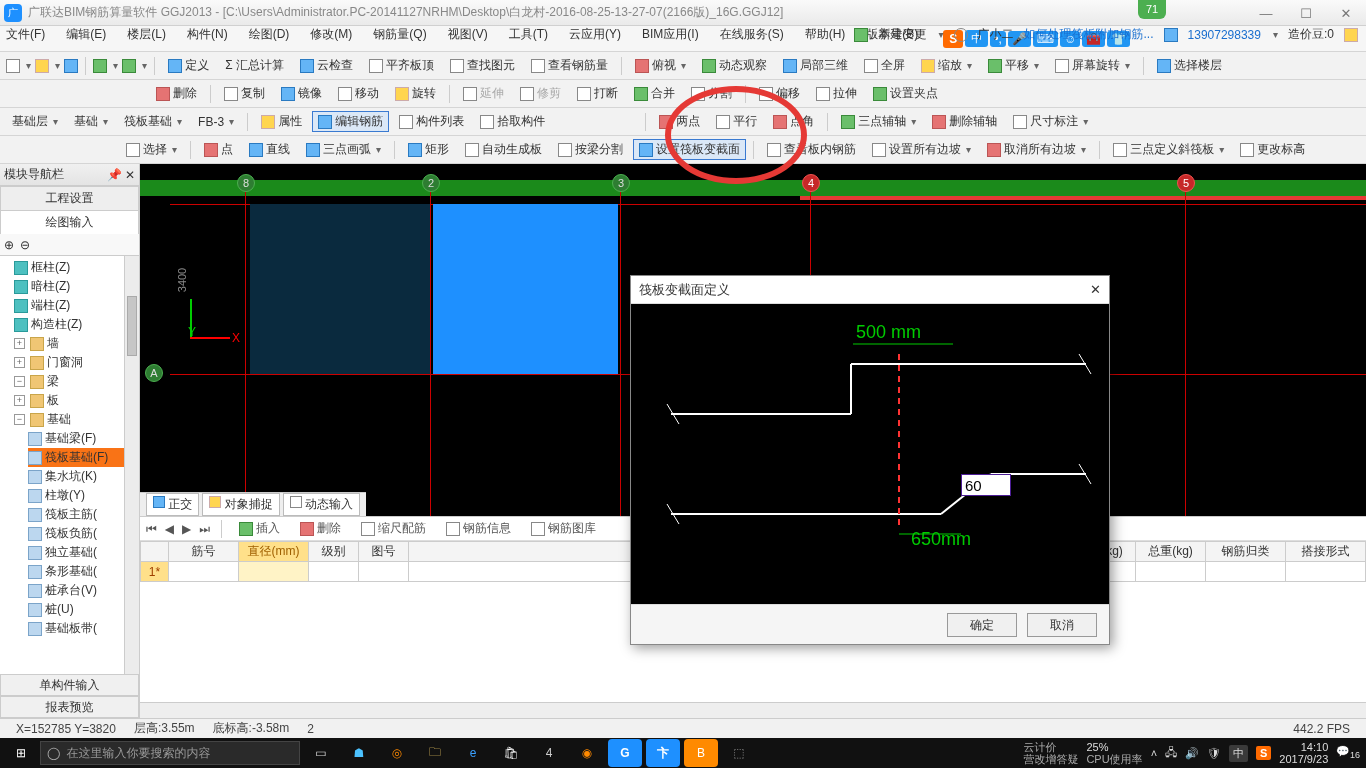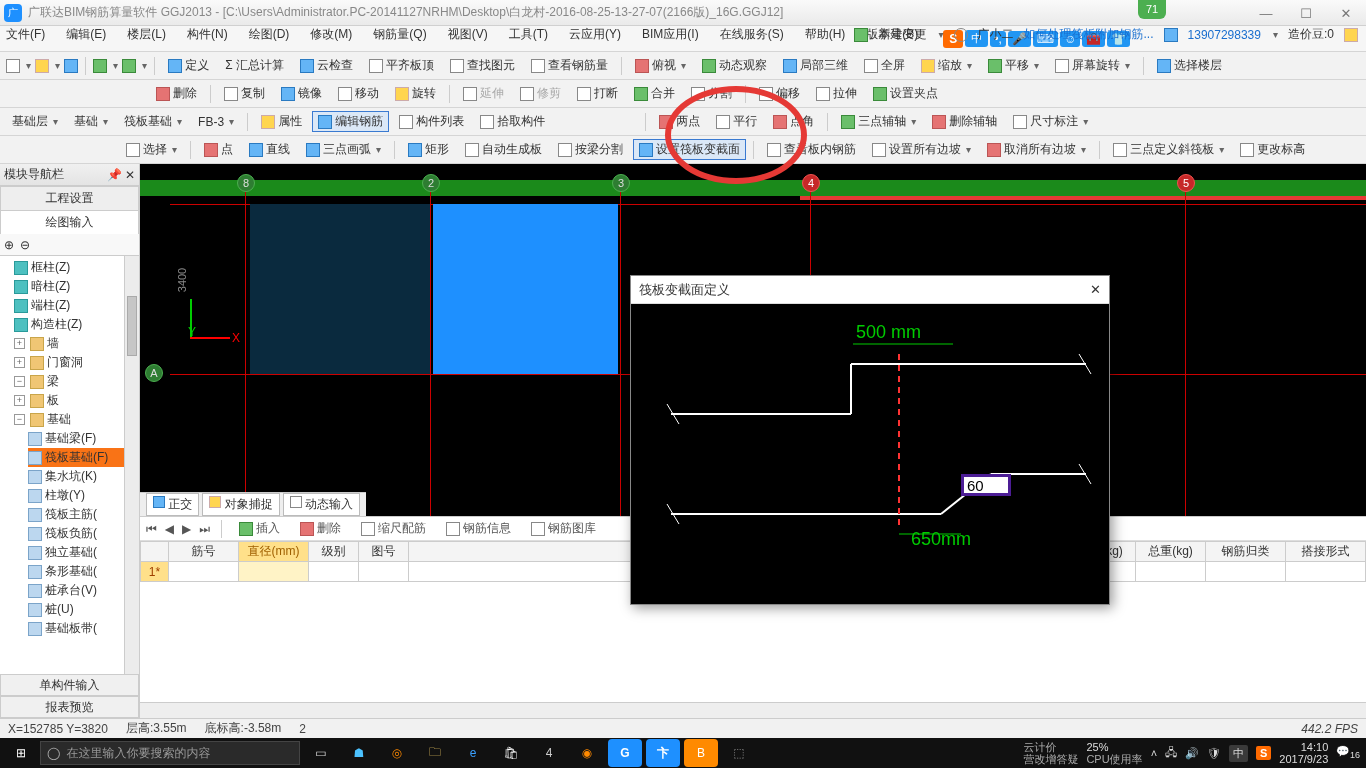--- a/index.html
+++ b/index.html
@@ -67,39 +67,39 @@
 .canvas-bottom-tabs .t{ padding:2px 6px; border:1px solid #bbb; background:#fff;}
 
 
 .dialog{ position:absolute; left:630px; top:275px; width:480px; background:#fff; border:1px solid #888; box-shadow:3px 3px 12px rgba(0,0,0,.4); z-index:50;}
 .dlg-title{ height:28px; background:#fff; display:flex; align-items:center; justify-content:space-between; padding:0 8px; border-bottom:1px solid #ddd; color:#333; font-size:13px;}
 .dlg-body{ background:#000; height:300px; position:relative; color:#fff;}
 .dlg-desc{ position:absolute; left:8px; bottom:10px; color:#fff; font-size:17px; letter-spacing:1px;}
 .dlg-btns{ height:40px; display:flex; align-items:center; justify-content:flex-end; gap:10px; padding:0 12px; background:#f5f5f5; border-top:1px solid #ddd;}
 .dlg-btn{ width:70px; height:24px; border:1px solid #999; background:#f0f0f0; text-align:center; line-height:22px;}
 .dim{ position:absolute; color:#0c0; font-size:18px;}
-.dlg-input{ position:absolute; width:50px; height:22px; border:3px solid #4c1d95; background:#fff; color:#000; font-size:15px; padding:0 3px;}
+.dlg-input{ position:absolute; width:50px; height:22px; border:1px solid #4c1d95; background:#fff; color:#000; font-size:15px; padding:0 3px;}
 
 
 .annot-oval{ position:absolute; border:6px solid #e53935; border-radius:50%; z-index:40; pointer-events:none;}
 
 
 .bottom-grid{ background:#fff; border-top:1px solid #ccc;}
 .bg-toolbar{ height:24px; display:flex; align-items:center; padding:0 6px; gap:8px; border-bottom:1px solid #ddd; color:#555;}
 .bg-tbl{ border-collapse:collapse; width:100%; table-layout:fixed;}
 .bg-tbl th,.bg-tbl td{ border:1px solid #ccc; height:20px; font-size:12px; font-weight:normal; text-align:center; background:#f4f4f4;}
 .bg-tbl td{ background:#fff;}
 .bg-tbl th.sel{ background:#ffe08a; color:#a06000;}
 .bg-tbl td.sel{ background:#fff3c6;}
 .bg-scroll{ height:120px; overflow:auto;}
 .hscroll{ height:16px; background:#eee; border-top:1px solid #ccc;}
 
 
-.status-bar{ height:20px; background:#f1f1f1; border-top:1px solid #ccc; display:flex; align-items:center; padding:0 8px; gap:18px; color:#444; font-size:12px;}
-.status-bar .r{ margin-left:auto;font-style:italic;}
+.status-bar{ height:20px; background:#f1f1f1; border-top:1px solid #ccc; display:flex; align-items:center; padding:0 16px; gap:18px; color:#444; font-size:12px;}
+.status-bar .r{ margin-left:auto;}
 
 
 .taskbar{ position:absolute; left:0; right:0; bottom:0; height:30px; background:#111; color:#ddd; display:flex; align-items:center; padding:0 6px; gap:4px;}
 .tb-start{ width:30px; height:30px; display:flex; align-items:center; justify-content:center; color:#fff;}
 .tb-search{ flex:0 0 260px; height:24px; background:#2a2a2a; border:1px solid #444; display:flex; align-items:center; padding:0 6px; color:#aaa; gap:6px;}
 .tb-app{ width:34px; height:28px; display:flex; align-items:center; justify-content:center; }
 .tb-tray{ margin-left:auto; display:flex; align-items:center; gap:8px; font-size:11px;}
 .clock{ text-align:right; line-height:12px;}
 
 
@@ -699,20 +699,24 @@
 
       <line x1="36" y1="100" x2="48" y2="120" stroke="#fff"></line>
       <line x1="36" y1="200" x2="48" y2="220" stroke="#fff"></line>
       <line x1="448" y1="50" x2="460" y2="70" stroke="#fff"></line>
       <line x1="448" y1="160" x2="460" y2="180" stroke="#fff"></line>
     </svg>
     <div class="dim" style="left:225px;top:18px">500 mm</div>
     <div class="dim" style="left:280px;top:225px">650mm</div>
     <input class="dlg-input" style="left: 330px; top: 170px;" value="60">
   </div>
+  <div class="dlg-btns">
+    <div class="dlg-btn">确定</div>
+    <div class="dlg-btn">取消</div>
+  </div>
 </div>
 
 <div class="taskbar">
   <div class="tb-start">⊞</div>
   <div class="tb-search">
     <span>◯</span>
     <span style="color:#999">在这里输入你要搜索的内容</span>
   </div>
   <div class="tb-app">▭</div>
   <div class="tb-app" style="color:#4cc2ff">☗</div>

